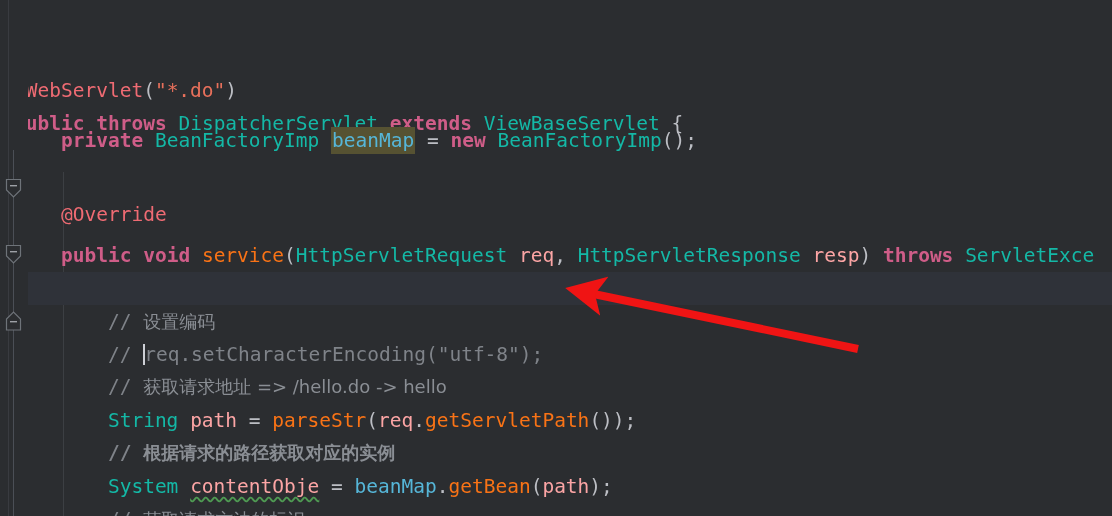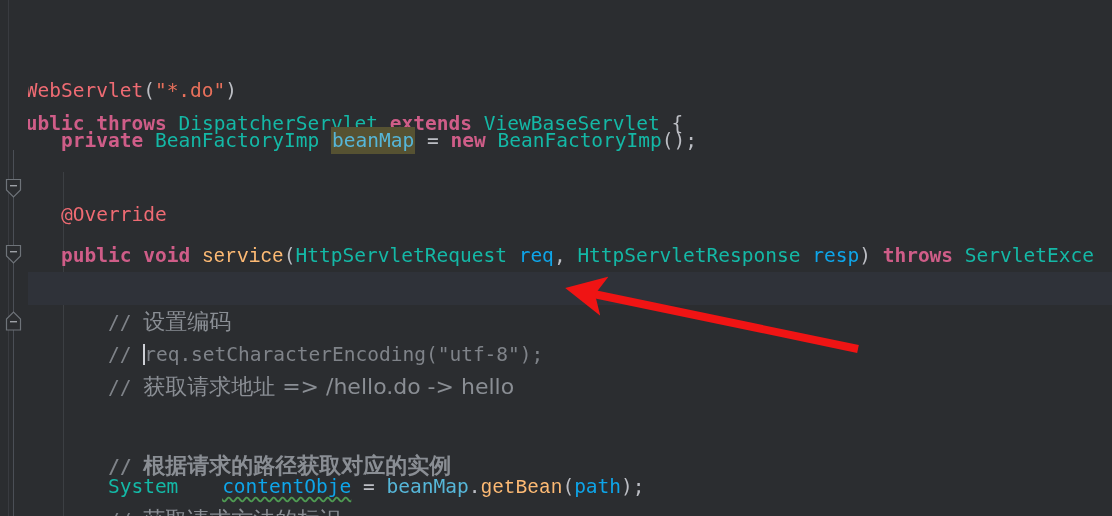--- a/index.html
+++ b/index.html
@@ -56,40 +56,39 @@
     padding-left:14px;
   }
   .line.current{
     background:#2F3239;
   }
 
   
   .kw      {color:#CF5D88;font-weight:bold;}                     
   .anno    {color:#EF6B73;}                     
   .type    {color:#14b8a6;}                     
-  .ident   {color:#0ea5e9;}                     
+  .ident   {color:#fca5a5;}                     
   .field   {color:#56B6D8;}                     
-  .method  {color:#fdba74;font-family:Liberation Mono, monospace;}                     
+  .method  {color:#f97316;}                     
   .str     {color:#E8705B;}                     
   .cmt     {color:#7F8389;}                     
-  .cmt-cn  {color:#8A8E94;font-family:"DejaVu Sans","Liberation Sans",sans-serif;font-size:22px;}
+  .cmt-cn  {color:#8A8E94;font-family:"DejaVu Sans","Liberation Sans",sans-serif;font-size:18px;}
   .punc    {color:#BCBEC4;}
   .static  {color:#56B6D8;font-style:italic;}
 
   
   .hl-ident{
     background:#565232;
     color:#56B6D8;
     padding:2px 1px;
   }
   .squiggle{
     text-decoration:underline wavy #4E9A52;
     text-decoration-skip-ink:none;
     text-underline-offset:3px;
-    margin-left:32px;
   }
 
   
   .caret{
     display:inline-block;width:2px;height:21px;
     background:#CED0D6;vertical-align:-4px;
     margin:0 -1px 0 0;
   }
 
   
@@ -140,22 +139,25 @@
     </div>
 
     <div class="line current" style="top:272px;">
       <span class="txt">        <span class="cmt">//</span> <span class="caret"></span><span class="cmt">req.setCharacterEncoding("utf-8");</span></span>
     </div>
 
     <div class="line" style="top:304px;">
       <span class="txt">        <span class="cmt">//</span> <span class="cmt-cn">获取请求地址 =&gt; /hello.do -&gt; hello</span></span>
     </div>
 
-
-    <div class="line" style="top:383px;font-weight:bold;">
+    <div class="line" style="top:338px;">
+      <span class="txt">        <span class="type">String</span> <span class="ident">path</span> <span class="punc">=</span> <span class="method">parseStr</span><span class="punc">(</span><span class="ident">req</span><span class="punc">.</span><span class="method">getServletPath</span><span class="punc">());</span></span>
+    </div>
+
+    <div class="line" style="top:370px;font-weight:bold;">
       <span class="txt">        <span class="cmt">//</span> <span class="cmt-cn">根据请求的路径获取对应的实例</span></span>
     </div>
 
     <div class="line" style="top:404px;">
       <span class="txt">        <span class="type">System</span> <span class="ident squiggle">contentObje</span> <span class="punc">=</span> <span class="field">beanMap</span><span class="punc">.</span><span class="method">getBean</span><span class="punc">(</span><span class="ident">path</span><span class="punc">);</span></span>
     </div>
 
     <div class="line" style="top:437px;">
       <span class="txt">        <span class="cmt">//</span> <span class="cmt-cn">获取请求方法的标识</span></span>
     </div>

